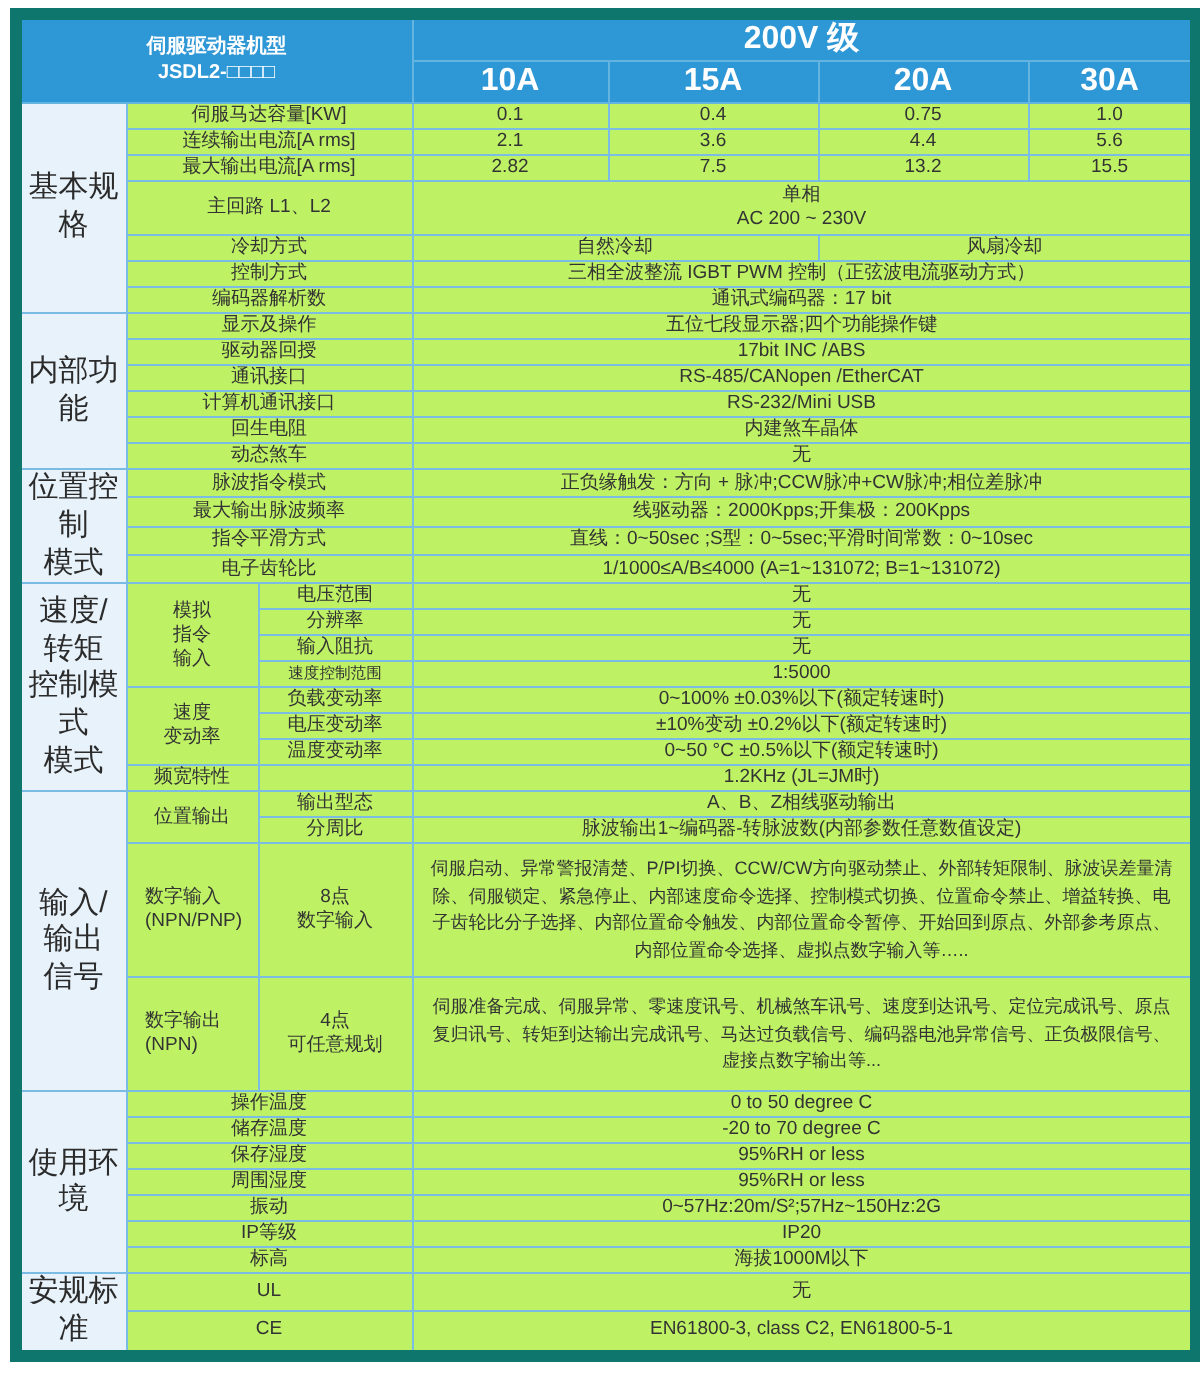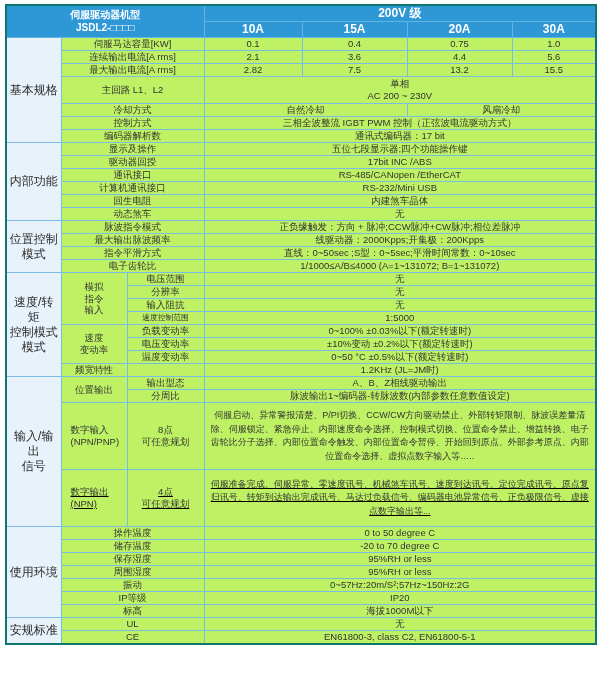--- a/index.html
+++ b/index.html
@@ -1,26 +1,26 @@
 <!DOCTYPE html>
 <html><head>
 <meta charset="utf-8">
 <style>
   html,body{margin:0;padding:0;background:#ffffff;}
   body{width:600px;height:695px;font-family:"Liberation Sans","DejaVu Sans",sans-serif;}
   .wrap{padding:4px 5px;}
-  table.spec{border-collapse:collapse;table-layout:fixed;width:590px;border:2px solid #0f766e;}
+  table.spec{border-collapse:collapse;table-layout:fixed;width:590px;border:6px solid #0f766e;}
   td{border:1px solid #7ABCE3;font-size:9.5px;color:#333;text-align:center;vertical-align:middle;padding:0 2px;line-height:1.25;overflow:hidden;word-break:break-all;}
   tr{height:13px;}
   tr.r-double{height:27px;}
   tr.r-din{height:67px;}
-  tr.r-dout{height:57px;text-decoration:underline;}
-  td.hdr{background:#2E97D5;color:#ffffff;font-weight:bold;font-size:12px;border-color:#64B4E2;}
+  tr.r-dout{height:57px;}
+  td.hdr{background:#2E97D5;color:#ffffff;font-weight:bold;font-size:16px;border-color:#64B4E2;}
   td.hdr-model{font-size:10px;}
-  td.cat{background:#E7F2FA;font-size:12px;color:#2b2b2b;}
+  td.cat{background:#E7F2FA;font-size:15px;color:#2b2b2b;}
   td.lbl{background:#bef264;}
   td.val{background:#bef264;}
   td.small{font-size:7.8px;}
   .pre{white-space:pre-line;}
   td.left{text-align:left;padding-left:9px;}
   td.dense{font-size:9px;line-height:1.5;padding:2px 6px;}
 </style>
 </head>
 <body>
 
@@ -187,21 +187,21 @@
     <td class="val" colspan="4">A、B、Z相线驱动输出</td>
   </tr>
   <tr>
     <td class="lbl">分周比</td>
     <td class="val" colspan="4">脉波输出1~编码器-转脉波数(内部参数任意数值设定)</td>
   </tr>
   <tr class="r-din">
     <td class="lbl pre left">数字输入
 (NPN/PNP)</td>
     <td class="lbl pre">8点
-可任意规划</td>
+数字输入</td>
     <td class="val dense" colspan="4">伺服启动、异常警报清楚、P/PI切换、CCW/CW方向驱动禁止、外部转矩限制、脉波误差量清除、伺服锁定、紧急停止、内部速度命令选择、控制模式切换、位置命令禁止、增益转换、电子齿轮比分子选择、内部位置命令触发、内部位置命令暂停、开始回到原点、外部参考原点、内部位置命令选择、虚拟点数字输入等…..</td>
   </tr>
   <tr class="r-dout">
     <td class="lbl pre left">数字输出
 (NPN)</td>
     <td class="lbl pre">4点
 可任意规划</td>
     <td class="val dense" colspan="4">伺服准备完成、伺服异常、零速度讯号、机械煞车讯号、速度到达讯号、定位完成讯号、原点复归讯号、转矩到达输出完成讯号、马达过负载信号、编码器电池异常信号、正负极限信号、虚接点数字输出等...</td>
   </tr>
 

